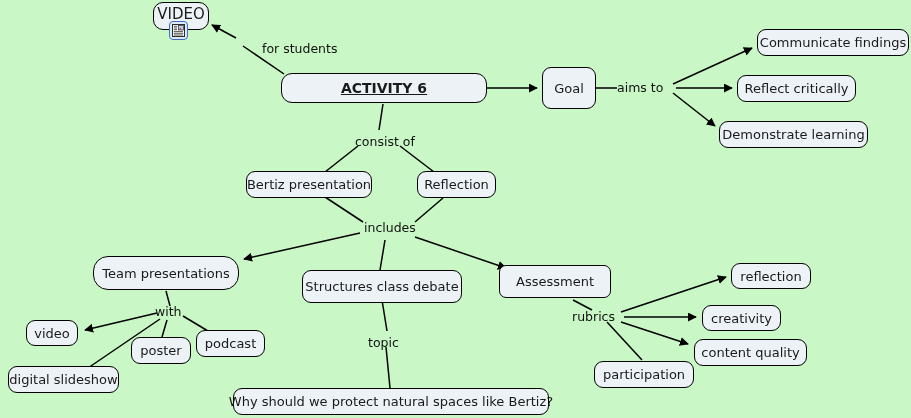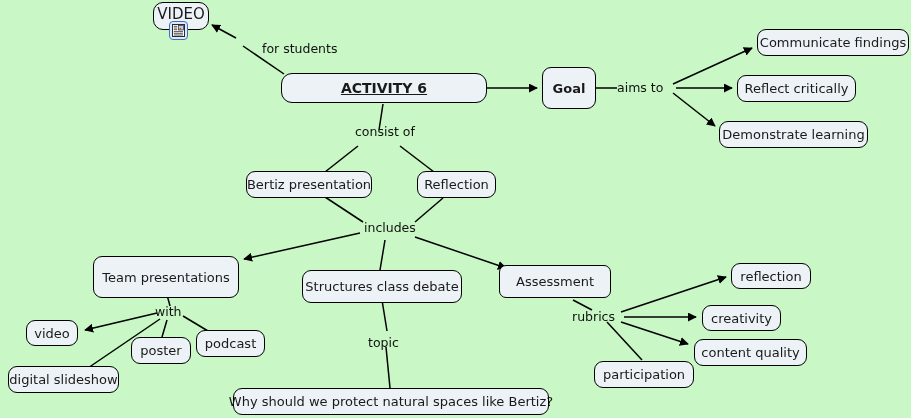--- a/index.html
+++ b/index.html
@@ -147,21 +147,21 @@
         <line x1="1.8" y1="9.3" x2="11" y2="9.3"></line>
         <line x1="1.8" y1="11" x2="11" y2="11"></line>
       </g>
     </svg>
   </div>
 
   <div class="node root" style="left:281px; top:73px; width:206px; height:30px;">
     <span>ACTIVITY 6</span>
   </div>
 
-  <div class="node" style="left:542px; top:67px; width:54px; height:42px;font-weight:bold;">
+  <div class="node" style="left:542px; top:67px; width:54px; height:42px;">
     <span>Goal</span>
   </div>
 
   <div class="node" style="left:757px; top:29px; width:152px; height:27px;">
     <span>Communicate findings</span>
   </div>
 
   <div class="node" style="left:737px; top:75px; width:119px; height:27px;">
     <span>Reflect critically</span>
   </div>
@@ -171,21 +171,21 @@
   </div>
 
   <div class="node" style="left:246px; top:171px; width:126px; height:27px;">
     <span>Bertiz presentation</span>
   </div>
 
   <div class="node" style="left:417px; top:171px; width:79px; height:27px;">
     <span>Reflection</span>
   </div>
 
-  <div class="node" style="left:93px; top:256px; width:146px; height:42px;">
+  <div class="node" style="left:93px; top:256px; width:146px; height:34px;border-radius:15px;">
     <span>Team presentations</span>
   </div>
 
   <div class="node" style="left:302px; top:270px; width:160px; height:33px;">
     <span>Structures class debate</span>
   </div>
 
   <div class="node" style="left:499px; top:265px; width:112px; height:33px;border-radius:7px;">
     <span>Assessment</span>
   </div>
@@ -221,19 +221,19 @@
   <div class="node" style="left:694px; top:339px; width:113px; height:27px;">
     <span>content quality</span>
   </div>
 
   <div class="node" style="left:594px; top:361px; width:100px; height:27px;">
     <span>participation</span>
   </div>
 
   <span class="link-label" style="left:243px; top:43px;margin-left:19px;">for students</span>
   <span class="link-label" style="left:617px; top:82px;">aims to</span>
-  <span class="link-label" style="left:355px; top:126px;">consist of</span>
+  <span class="link-label" style="left:355px; top:136px;">consist of</span>
   <span class="link-label" style="left:364px; top:222px;">includes</span>
   <span class="link-label" style="left:155px; top:306px;">with</span>
   <span class="link-label" style="left:572px; top:311px;">rubrics</span>
   <span class="link-label" style="left:368px; top:337px;">topic</span>
 
 </div>
 
 </body></html>

